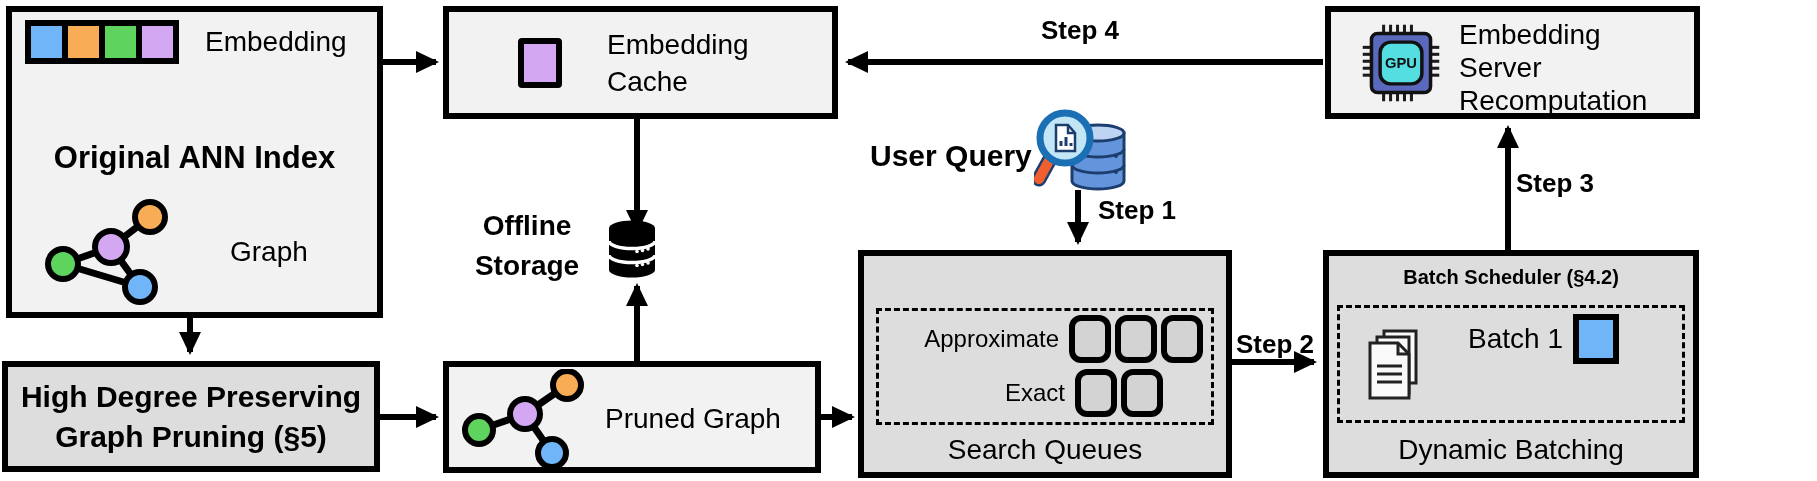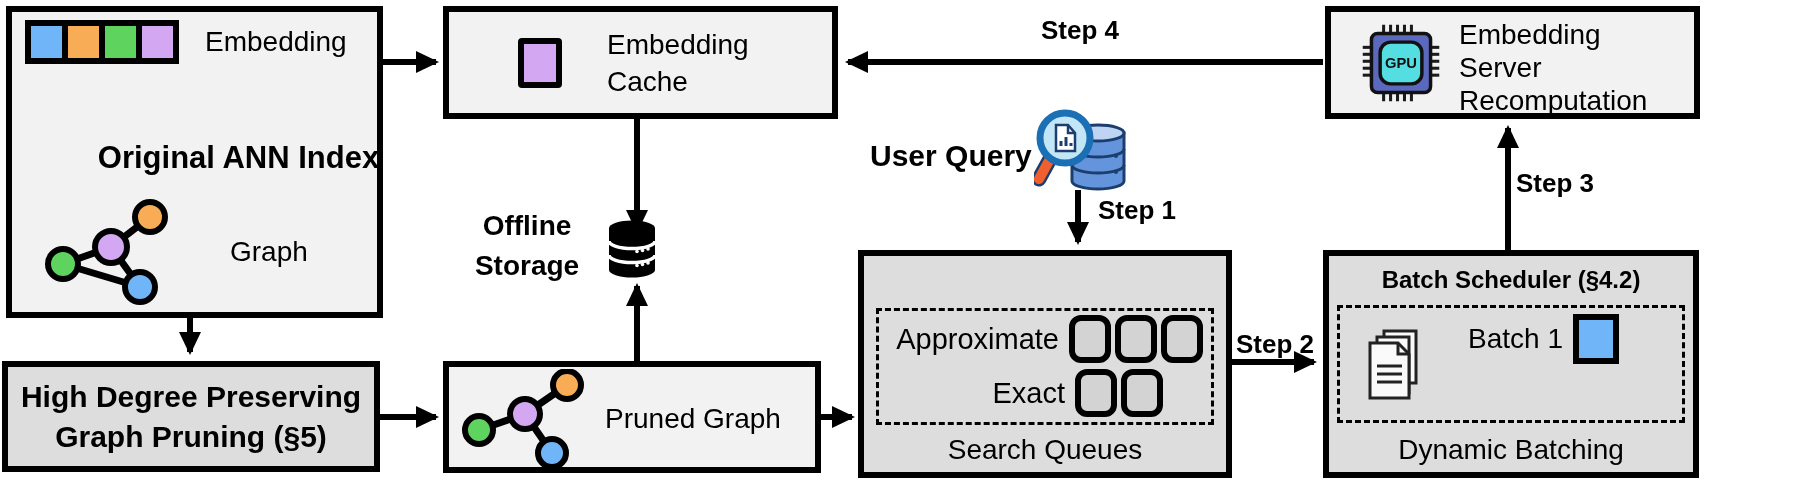--- a/index.html
+++ b/index.html
@@ -6,21 +6,21 @@
   #canvas {
     position:relative; width:1817px; height:481px; overflow:hidden;
     background:#ffffff; color:#000;
     font-family:"Liberation Sans","DejaVu Sans",sans-serif;
   }
   .box { position:absolute; border:6px solid #000; box-sizing:border-box; }
   .light { background:var(--c-box_light,#f2f2f2); }
   .dark  { background:var(--c-box_dark,#dddddd); }
   .abs { position:absolute; }
   .t28 { font-size:28px; line-height:1.15; }
-  .t30 { font-size:30px; line-height:1.3;margin-left:44px; }
+  .t30 { font-size:30px; line-height:1.3; }
   .bold { font-weight:bold; }
   .ctr { text-align:center; }
   .step { position:absolute; font-size:26px; font-weight:bold; white-space:nowrap; }
 
   
   .cellrow { display:flex; position:absolute; }
   .cell { width:31px; height:32px; border:6px solid #000; }
   .cell + .cell { margin-left:-6px; }
   .f-blue   { background:var(--c-blue);   }
   .f-orange { background:var(--c-orange); }
@@ -29,21 +29,21 @@
   svg .f-blue   { fill:var(--c-blue);   background:none; }
   svg .f-orange { fill:var(--c-orange); background:none; }
   svg .f-green  { fill:var(--c-green);  background:none; }
   svg .f-purple { fill:var(--c-purple); background:none; }
 
   
   .dashed { position:absolute; border:3px dashed #000; box-sizing:border-box; }
 
   
   .qrow { position:absolute; left:8px; right:8px; display:flex; align-items:center; }
-  .qlabel { width:178px; text-align:right; padding-right:10px; font-size:29px; }
+  .qlabel { width:178px; text-align:right; padding-right:10px; font-size:24px; }
   .qsqs { display:flex; gap:4px; }
   .qsq { width:30px; height:36px; border:6px solid #000; border-radius:12px;
          background:var(--c-queue_fill,#d3d3d3); }
 
   
   .brow { position:absolute; display:flex; align-items:center; }
   .blabel { width:118px; text-align:right; padding-right:10px; font-size:28px; }
   .bsq { width:34px; height:38px; border:6px solid #000; }
   .bsq + .bsq { margin-left:-6px; }
 
@@ -156,21 +156,21 @@
         <div class="qsqs">
           <div class="qsq"></div>
           <div class="qsq"></div>
         </div>
       </div>
     </div>
     <div class="abs ctr t28" style="left:0; bottom:6px; width:100%;">Search Queues</div>
   </div>
 
   <div class="box dark" style="left:1323px; top:250px; width:376px; height:228px;">
-    <div class="abs ctr bold" style="left:0; top:10px; width:100%; font-size:24px;">Batch Scheduler (§4.2)</div>
+    <div class="abs ctr bold" style="left:0; top:10px; width:100%; font-size:20px;">Batch Scheduler (§4.2)</div>
     <div class="dashed" style="left:8px; top:49px; width:348px; height:118px;">
       <svg class="abs" style="left:26px; top:20px;" width="60" height="74" viewBox="0 0 60 74">
         <path d="M18,3 h32 v52 h-32 z" fill="#fafafa" stroke="#222" stroke-width="3"></path>
         <path d="M11,9 h32 v56 h-32 z" fill="#fafafa" stroke="#222" stroke-width="3"></path>
         <path d="M4,15 h28 l11,11 v44 h-39 z" fill="#fafafa" stroke="#222" stroke-width="3"></path>
         <path d="M32,15 v11 h11" fill="none" stroke="#222" stroke-width="3"></path>
         <line x1="11" y1="38" x2="36" y2="38" stroke="#222" stroke-width="3"></line>
         <line x1="11" y1="46" x2="36" y2="46" stroke="#222" stroke-width="3"></line>
         <line x1="11" y1="54" x2="36" y2="54" stroke="#222" stroke-width="3"></line>
       </svg>

